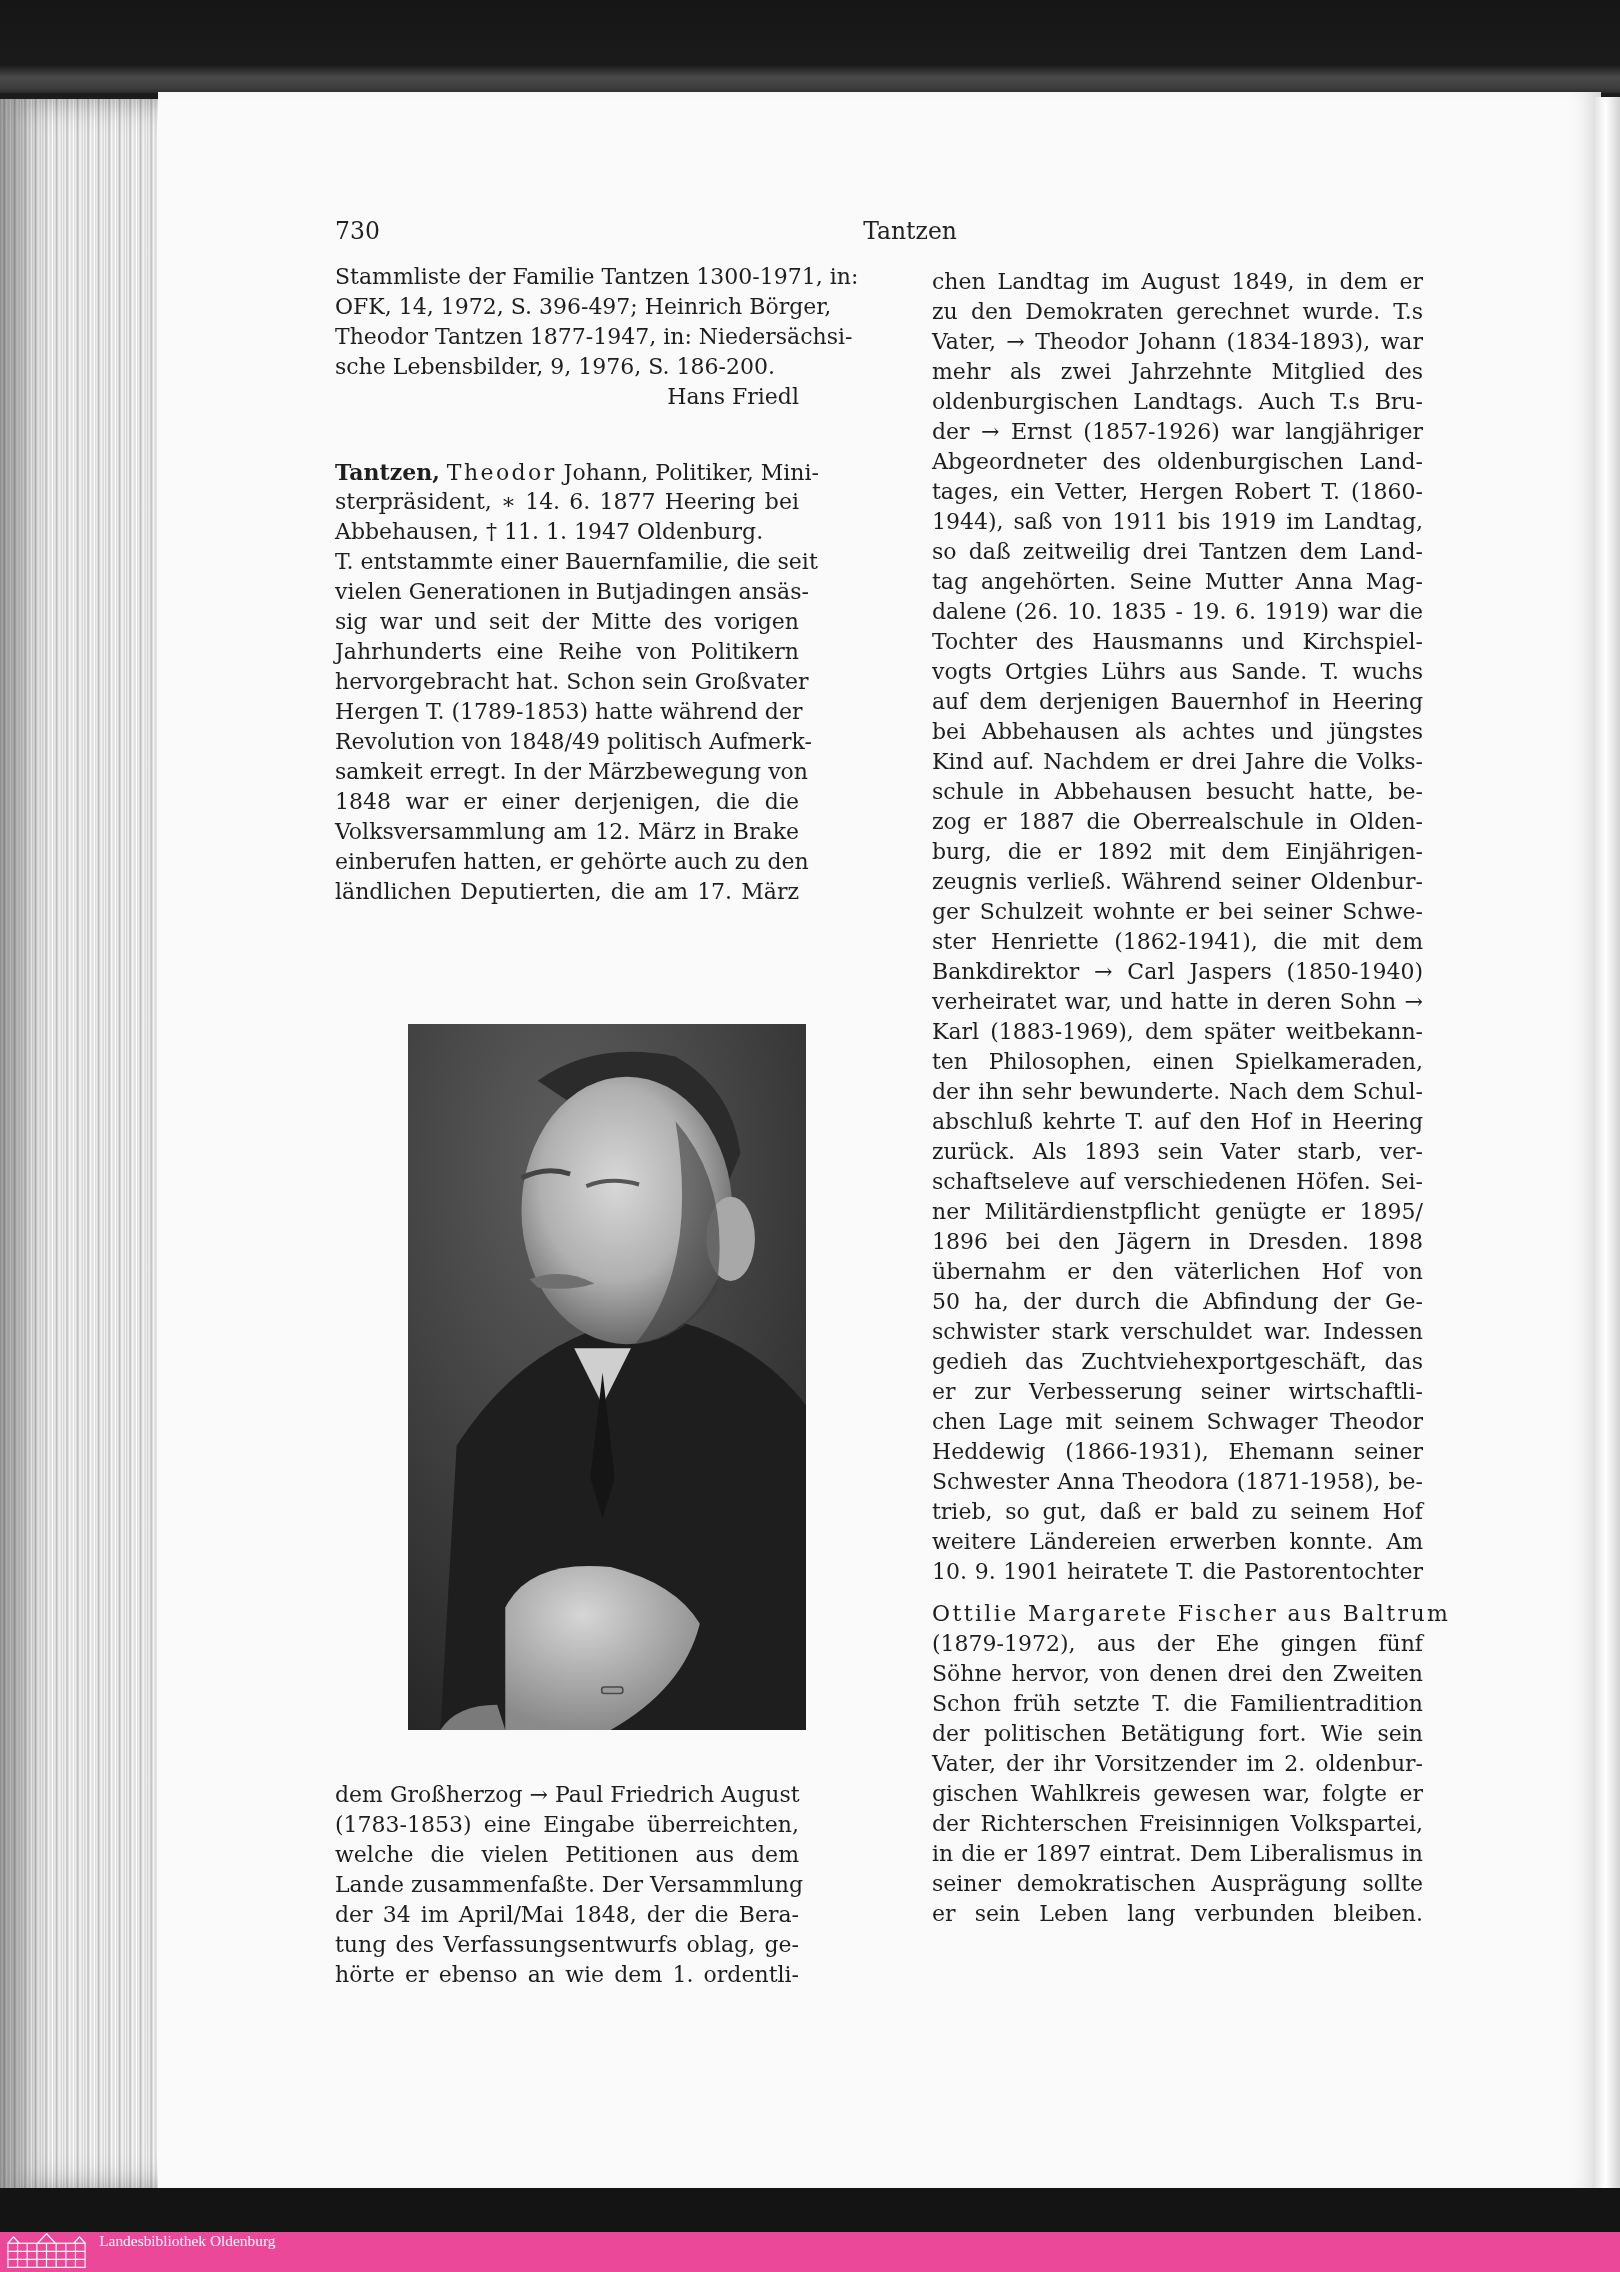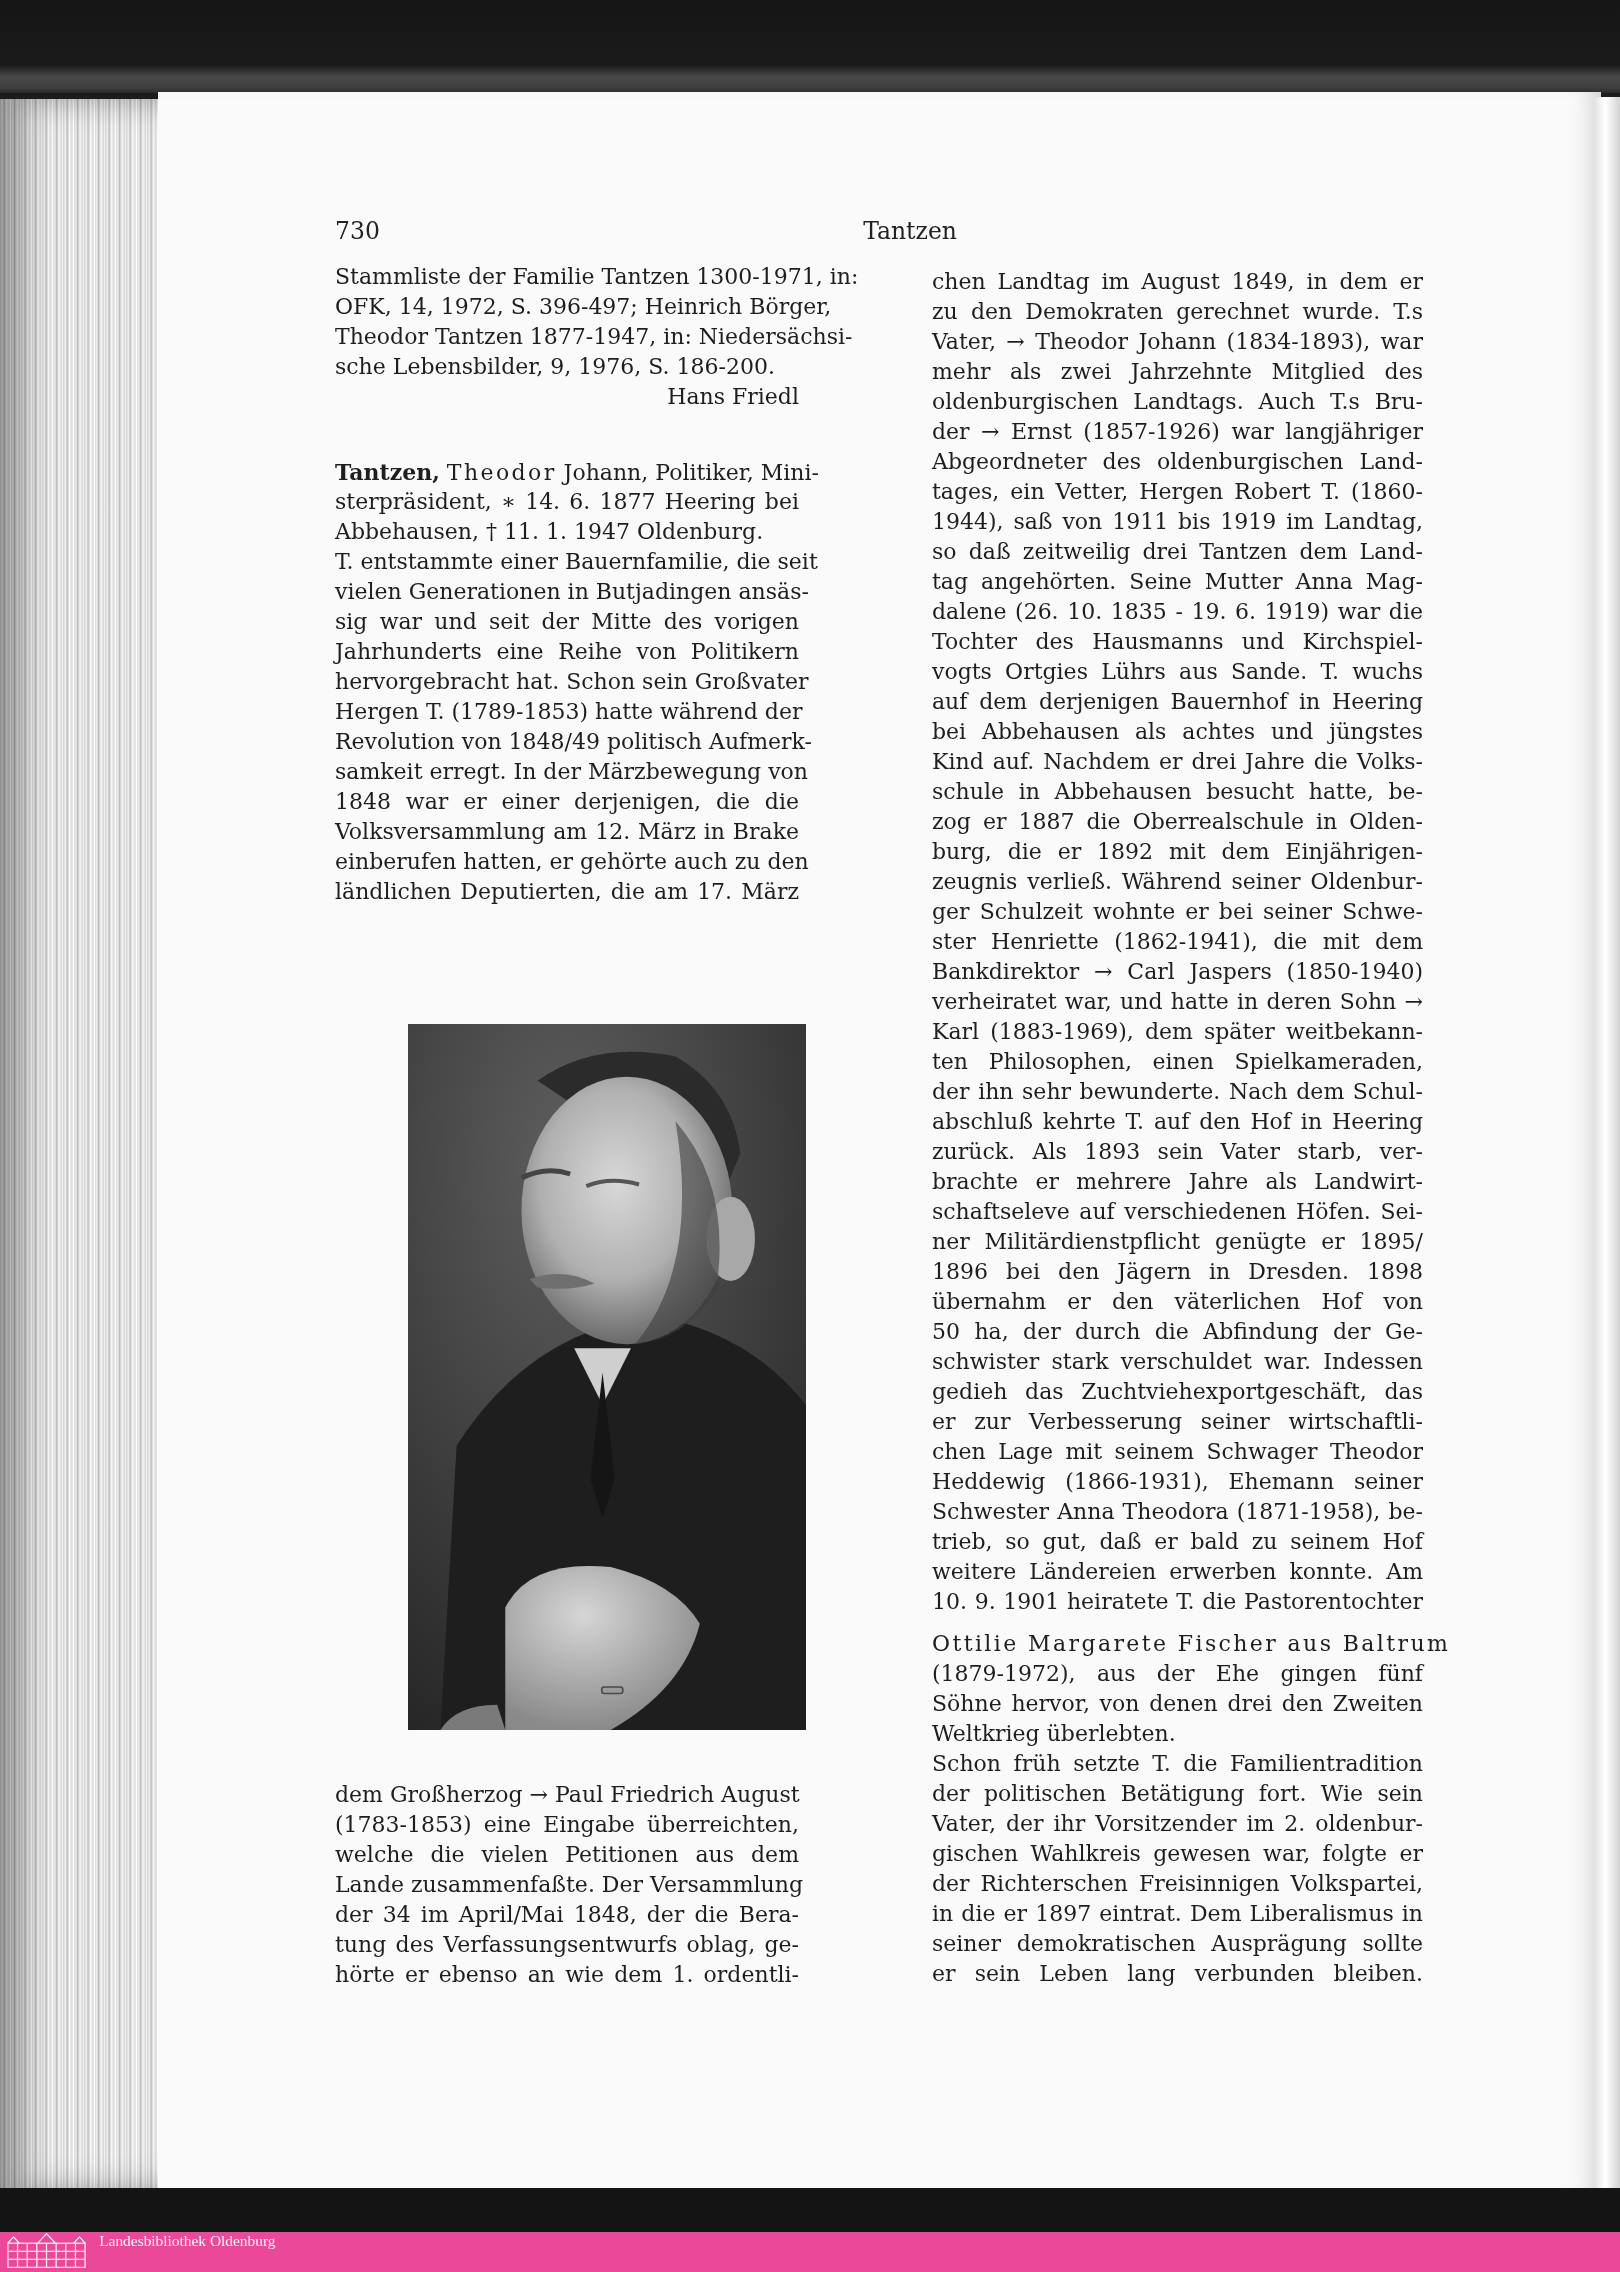--- a/index.html
+++ b/index.html
@@ -188,39 +188,37 @@
   <span class="line">zeugnis verließ. Während seiner Oldenbur-</span>
   <span class="line">ger Schulzeit wohnte er bei seiner Schwe-</span>
   <span class="line">ster Henriette (1862-1941), die mit dem</span>
   <span class="line">Bankdirektor → Carl Jaspers (1850-1940)</span>
   <span class="line">verheiratet war, und hatte in deren Sohn →</span>
   <span class="line">Karl (1883-1969), dem später weitbekann-</span>
   <span class="line">ten Philosophen, einen Spielkameraden,</span>
   <span class="line">der ihn sehr bewunderte. Nach dem Schul-</span>
   <span class="line">abschluß kehrte T. auf den Hof in Heering</span>
   <span class="line">zurück. Als 1893 sein Vater starb, ver-</span>
-  <span class="line">brachte er mehrere Jahre als Landwirt-</span>
   <span class="line">schaftseleve auf verschiedenen Höfen. Sei-</span>
   <span class="line">ner Militärdienstpflicht genügte er 1895/</span>
   <span class="line">1896 bei den Jägern in Dresden. 1898</span>
   <span class="line">übernahm er den väterlichen Hof von</span>
   <span class="line">50 ha, der durch die Abfindung der Ge-</span>
   <span class="line">schwister stark verschuldet war. Indessen</span>
   <span class="line">gedieh das Zuchtviehexportgeschäft, das</span>
   <span class="line">er zur Verbesserung seiner wirtschaftli-</span>
   <span class="line">chen Lage mit seinem Schwager Theodor</span>
   <span class="line">Heddewig (1866-1931), Ehemann seiner</span>
   <span class="line">Schwester Anna Theodora (1871-1958), be-</span>
   <span class="line">trieb, so gut, daß er bald zu seinem Hof</span>
   <span class="line">weitere Ländereien erwerben konnte. Am</span>
   <span class="line">10. 9. 1901 heiratete T. die Pastorentochter</span>
   <span class="line spaced">Ottilie Margarete Fischer aus Baltrum</span>
   <span class="line">(1879-1972), aus der Ehe gingen fünf</span>
   <span class="line">Söhne hervor, von denen drei den Zweiten</span>
-  <span class="line last">Weltkrieg überlebten.</span>
   <span class="line">Schon früh setzte T. die Familientradition</span>
   <span class="line">der politischen Betätigung fort. Wie sein</span>
   <span class="line">Vater, der ihr Vorsitzender im 2. oldenbur-</span>
   <span class="line">gischen Wahlkreis gewesen war, folgte er</span>
   <span class="line">der Richterschen Freisinnigen Volkspartei,</span>
   <span class="line">in die er 1897 eintrat. Dem Liberalismus in</span>
   <span class="line">seiner demokratischen Ausprägung sollte</span>
   <span class="line">er sein Leben lang verbunden bleiben.</span>
 </div>
 

